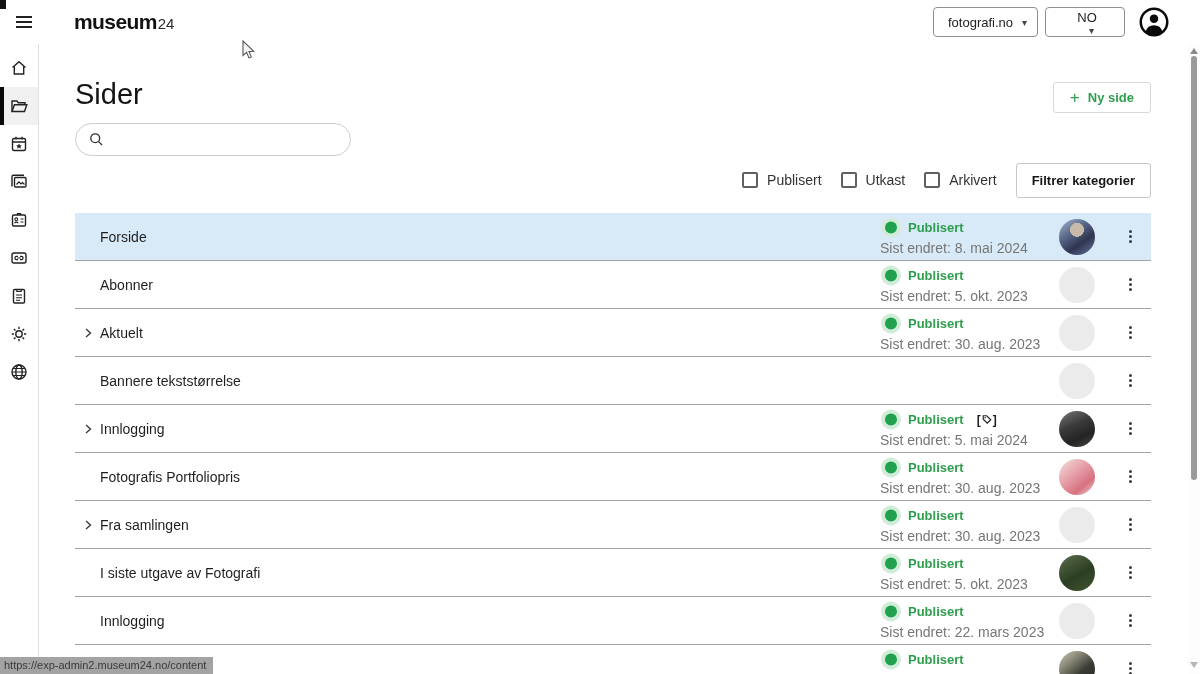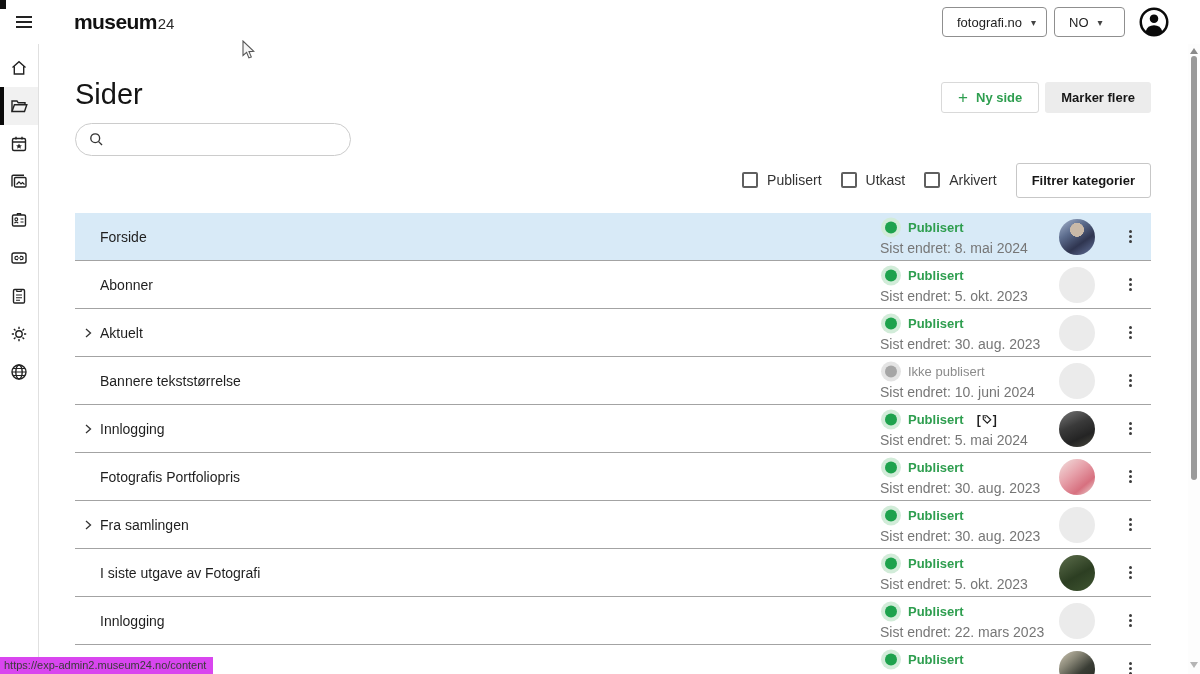--- a/index.html
+++ b/index.html
@@ -13,21 +13,21 @@
   .hamburger { margin-left:10px; width:28px; height:28px; display:flex; align-items:center; justify-content:center; cursor:pointer; }
   .hamburger svg { width:20px; height:20px; }
   .logo { margin-left:36px; display:flex; align-items:baseline; }
   .logo .brand { font-weight:700; font-size:21px; letter-spacing:-0.6px; color:#121212; }
   .logo .suffix { font-weight:400; font-size:15px; color:#2a2a2a; margin-left:1px; }
   .header-right { margin-left:auto; display:flex; align-items:center; padding-right:31px; }
   .select-box { height:30px; border:1px solid #8f8f8f; border-radius:4px; background:#fff;
     display:flex; align-items:center; padding:0 10px 0 14px; font-size:13px; font-weight:500; color:#222; cursor:pointer; }
   .select-box .caret { font-size:10px; color:#444; margin-left:9px; }
   .select-site { width:105px; justify-content:space-between; }
-  .select-lang { width:71px; justify-content:flex-start; margin-left:7px; }
+  .select-lang { width:80px; justify-content:flex-end; margin-left:7px;flex-direction:column; }
   .account { margin-left:14px; width:30px; height:30px; cursor:pointer; }
 
   
   .sidebar { position:absolute; top:44px; left:0; bottom:0; width:39px; background:#fff; border-right:1px solid #e0e0e0; padding-top:5px; }
   .side-item { position:relative; width:38px; height:38px; display:flex; align-items:center; justify-content:center; cursor:pointer; }
   .side-item svg { width:20px; height:20px; }
   .side-item.active { background:#f1f1f1; }
   .side-item.active::before { content:""; position:absolute; left:0; top:0; bottom:0; width:4px; background:#0a0a0a; }
 
   
@@ -80,21 +80,21 @@
     display:flex; flex-direction:column; align-items:center; justify-content:center; gap:2px; cursor:pointer; }
   .kebab i { width:3px; height:3px; border-radius:50%; background:#3c3c3c; }
 
   
   .scrollbar { position:absolute; top:44px; right:0; bottom:0; width:12px; background:#fdfdfd; }
   .sb-up { position:absolute; top:4px; left:2px; width:0; height:0; border-left:4px solid transparent; border-right:4px solid transparent; border-bottom:6px solid #8a8a8a; cursor:pointer; }
   .sb-thumb { position:absolute; top:12px; left:3px; width:6px; height:424px; background:#9a9a9a; border-radius:3px; cursor:pointer; }
   .sb-down { position:absolute; bottom:6px; left:2px; width:0; height:0; border-left:4px solid transparent; border-right:4px solid transparent; border-top:6px solid #b5b5b5; cursor:pointer; }
 
   
-  .statusbar { position:absolute; left:0; bottom:0; background:#d946ef; color:#3a3a3a; font-size:11px; padding:2px 7px 3px 4px; }
+  .statusbar { position:absolute; left:0; bottom:0; background:#a3a3a3; color:#3a3a3a; font-size:11px; padding:2px 7px 3px 4px; }
   .cursor { position:absolute; left:242px; top:40px; width:13px; height:19px; pointer-events:none; z-index:50; }
 </style>
 </head>
 <body>
 
 <div class="stage">
 
   <div class="header">
     <div class="corner-artifact"></div>
     <div class="hamburger">
@@ -194,23 +194,20 @@
       <svg viewBox="0 0 20 20" fill="none" stroke="#333" stroke-width="1.6">
         <circle cx="8.5" cy="8.5" r="5.2"></circle>
           <path d="M12.5 12.5 L16.5 16.5"></path>
       </svg>
     </div>
 
     <div class="actions">
       <div class="btn btn-new">
         <span class="plus">+</span>
         <span>Ny side</span>
-      </div>
-      <div class="btn btn-gray">
-        <span>Marker flere</span>
       </div>
     </div>
 
     <div class="filterbar">
       <div class="chk">
         <span class="box"></span>
         <span class="lbl">Publisert</span>
       </div>
       <div class="chk">
         <span class="box"></span>
@@ -283,28 +280,20 @@
       <span class="kebab">
             <i></i>
             <i></i>
             <i></i>
           </span>
     </div>
 
     <div class="row unpub">
 
       <span class="row-title">Bannere tekststørrelse</span>
-      <div class="status">
-        <div class="status-line">
-          <span class="dot"></span>
-          <span class="status-label">Ikke publisert</span>
-
-        </div>
-        <div class="row-date">Sist endret: 10. juni 2024</div>
-      </div>
       <span class="avatar"></span>
       <span class="kebab">
             <i></i>
             <i></i>
             <i></i>
           </span>
     </div>
 
     <div class="row">
       <span class="chevron">

